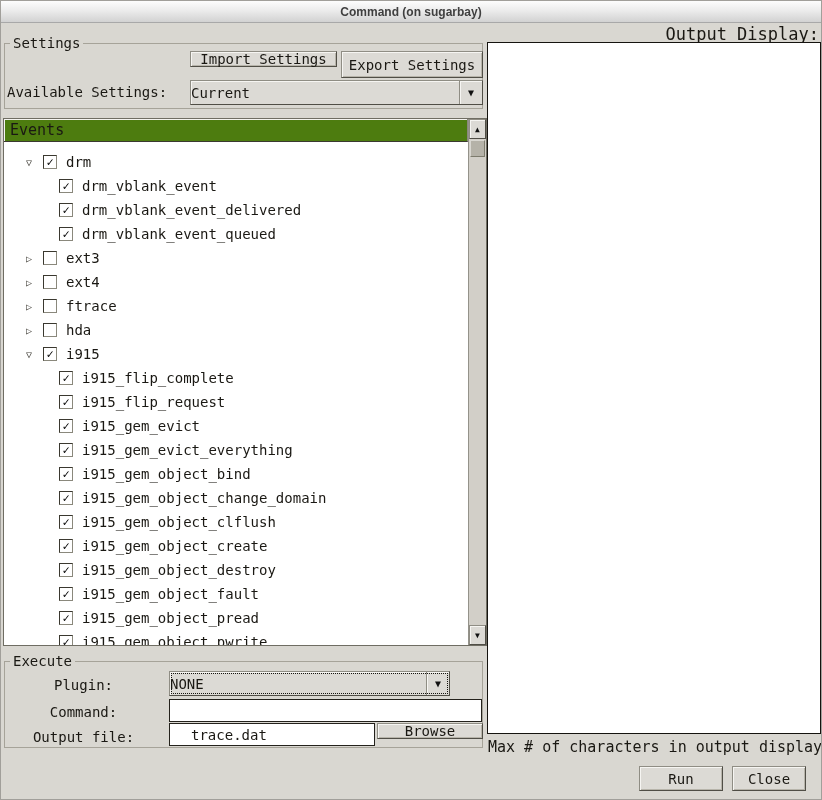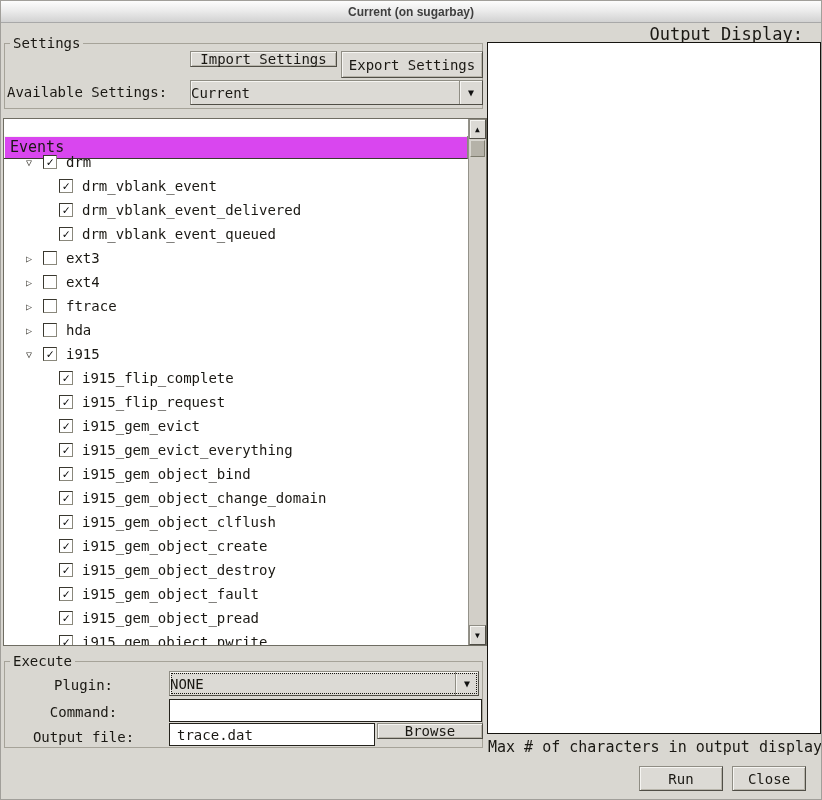--- a/index.html
+++ b/index.html
@@ -44,30 +44,30 @@
   .combo .combo-value { flex:1; display:flex; align-items:center; }
   .combo .combo-arrow {
     width:23px; display:flex; align-items:center; justify-content:center;
     border-left:1px solid #8f8d84; box-shadow:inset 1px 0 0 #f6f5f2;
     font-size:10px; color:#111;
   }
   .combo.focused { outline:1px dotted #15130e; outline-offset:-3px; }
   .text-input {
     position:absolute; background:#fff; border:1px solid #24221c;
     font-family:"DejaVu Sans Mono", monospace; font-size:14px; color:#1a1813;
-    padding:0 7px; outline:none;
+    padding:0 21px; outline:none;
   }
   
   .events-box {
     position:absolute; left:2px; top:117px; width:484px; height:528px;
     background:#fff; border:1px solid #6f6d63;
   }
   .events-header {
-    position:absolute; left:0; top:17px; right:18px; height:23px;
-    background:#d946ef; border-bottom:1px solid #3b3931; border-right:1px solid #8a887d;
+    position:absolute; left:0; top:0; right:18px; height:23px;
+    background:#4d7c0f; border-bottom:1px solid #3b3931; border-right:1px solid #8a887d;
     box-shadow:inset 1px 1px 0 #f5f4f1;
     display:flex; align-items:center; padding-left:6px; font-size:15px;
   }
   .events-body {
     position:absolute; left:0; top:24px; right:18px; bottom:0;
     overflow:hidden; padding-top:7px;
   }
   .tree-row { height:24px; display:flex; align-items:center; }
   .tree-row.level0 { padding-left:18px; }
   .tree-row.level1 { padding-left:55px; }
@@ -92,39 +92,39 @@
     font-size:8px; color:#111;
   }
   .sb-up { top:0; }
   .sb-down { bottom:0; }
   .sb-thumb {
     position:absolute; left:1px; right:1px; top:21px; height:17px;
     background:#b5b2a8; border:1px solid; border-color:#d9d7d1 #7d7b6d #7d7b6d #d9d7d1;
   }
   
   .output-label {
-    position:absolute; top:23px; right:18px; font-size:17px; white-space:nowrap;
+    position:absolute; top:23px; right:2px; font-size:17px; white-space:nowrap;
   }
   .output-area {
     position:absolute; left:486px; top:41px; width:334px; height:692px;
     background:#fff; border:1px solid #15130f;
   }
   .max-chars {
     position:absolute; left:487px; top:737px; font-size:15px; white-space:nowrap;
   }
   
   .exec-label { position:absolute; left:0; width:165px; text-align:center; font-size:14px; }
 </style>
 </head>
 <body>
 
 <div class="window">
 
   <div class="titlebar">
-    <span>Current (on sugarbay)</span>
+    <span>Command (on sugarbay)</span>
   </div>
 
   <div class="output-label">Output Display:</div>
   <div class="output-area"></div>
   <div class="max-chars">Max # of characters in output display</div>
 
   <div class="gframe" style="left:3px; top:42px; width:479px; height:66px;">
     <span class="gframe-label">Settings</span>
   </div>
   <div class="btn" style="left:189px; top:50px; width:147px; height:16px;">Import Settings</div>
@@ -235,21 +235,21 @@
       <div class="sb-btn sb-up">▲</div>
       <div class="sb-thumb"></div>
       <div class="sb-btn sb-down">▼</div>
     </div>
   </div>
 
   <div class="gframe" style="left:3px; top:660px; width:479px; height:87px;">
     <span class="gframe-label">Execute</span>
   </div>
   <div class="exec-label" style="top:676px;">Plugin:</div>
-  <div class="combo focused" style="left:168px; top:670px; width:310px; height:25px;">
+  <div class="combo focused" style="left:168px; top:670px; width:281px; height:25px;">
     <span class="combo-value">NONE</span>
     <span class="combo-arrow">▼</span>
   </div>
   <div class="exec-label" style="top:703px;">Command:</div>
   <input class="text-input" style="left: 168px; top: 698px; width: 313px; height: 23px;" value="">
   <div class="exec-label" style="top:728px;">Output file:</div>
   <input class="text-input" style="left: 168px; top: 722px; width: 206px; height: 23px;" value="trace.dat">
   <div class="btn" style="left:376px; top:722px; width:106px; height:16px;">Browse</div>
 
   <div class="btn" style="left:638px; top:765px; width:84px; height:25px;">Run</div>

